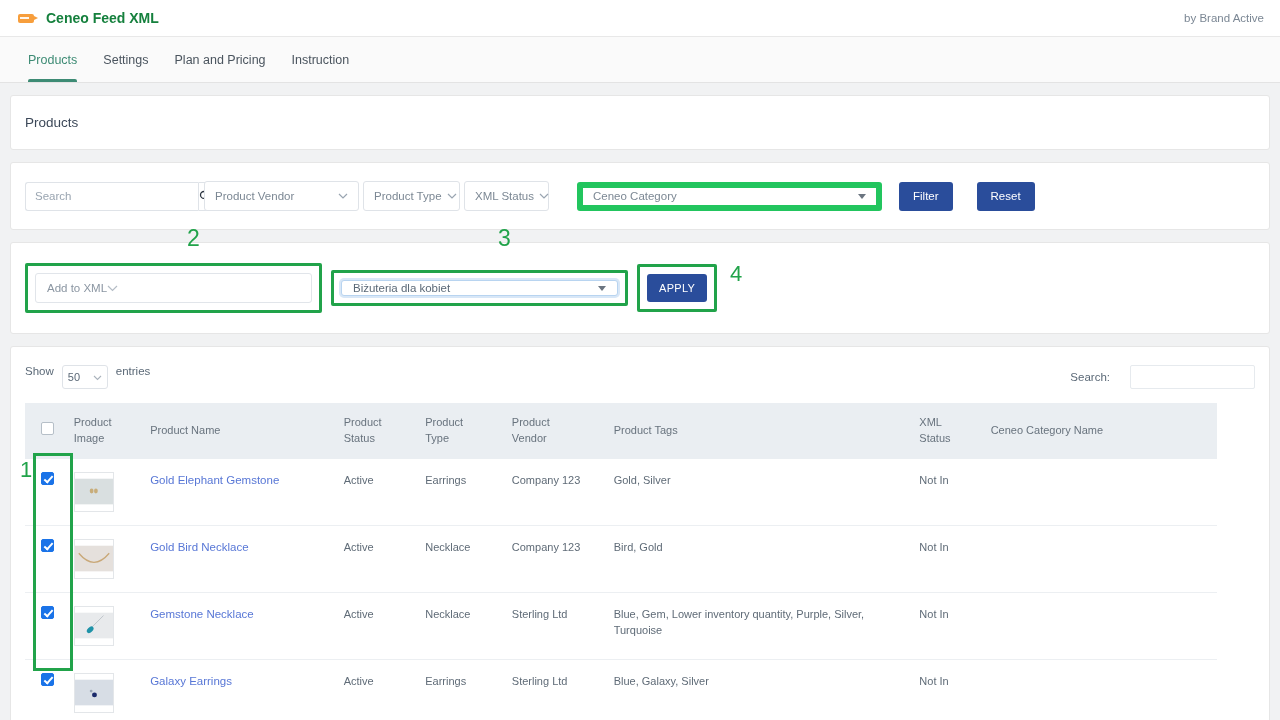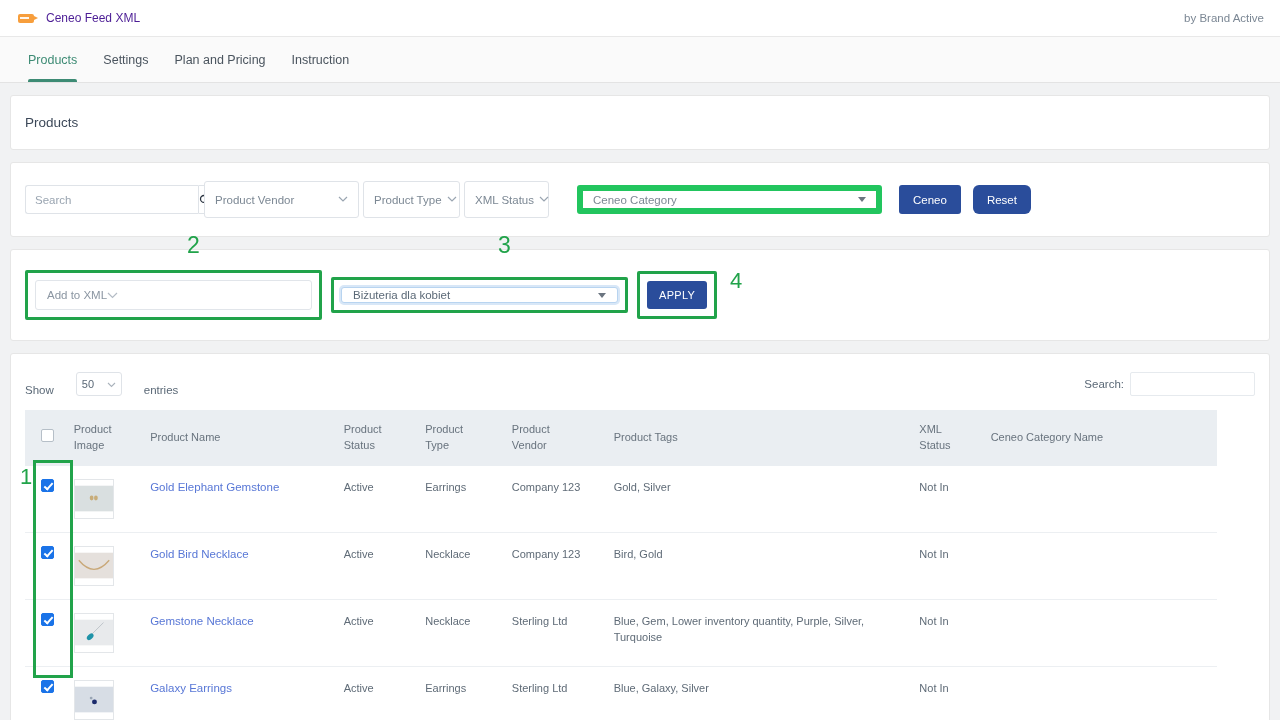--- a/index.html
+++ b/index.html
@@ -38,21 +38,21 @@
     border-top: 2.5px solid transparent;
     border-bottom: 2.5px solid transparent;
     border-left: 4px solid #f79e3c;
   }
   .app-icon .plug::before {
     content: "";
     position: absolute; left: 2px; top: 3px;
     width: 9px; height: 2px;
     background: #fff6ec;
   }
-  .app-title { font-size: 12px; color: #4c1d95; font-weight: 400; }
+  .app-title { font-size: 14px; color: #15803d; font-weight: 700; }
   .appbar-right {
     margin-left: auto;
     font-size: 11.5px;
     color: #7b8794;
   }
 
   
   .tabbar {
     height: 46px;
     background: #fafafa;
@@ -122,21 +122,21 @@
     width: 31px;
     border: 1px solid #dfe3e8;
     border-radius: 0 3px 3px 0;
     background: #fff;
     display: flex; align-items: center; justify-content: center;
     cursor: pointer;
   }
   .search-btn svg { width: 12px; height: 12px; }
 
   .sel {
-    height: 37px;
+    height: 30px;
     border: 1px solid #dfe3e8;
     border-radius: 3px;
     background: #fff;
     display: flex;
     align-items: center;
     padding: 0 10px;
     font-size: 11.5px;
     color: #7c8894;
     cursor: pointer;
     position: relative;
@@ -189,21 +189,21 @@
     background: #2a4d9b;
     color: #fff;
     border: none;
     border-radius: 3px;
     font-size: 11.5px;
     padding: 0 14px;
     cursor: pointer;
     font-family: "Liberation Sans", sans-serif;
   }
   .filter-btn { margin-left: 13px; }
-  .reset-btn  { margin-left: 8px; border-radius: 6px; }
+  .reset-btn  { margin-left: 20px; }
 
   
   .bulk-card { position: relative; padding: 20px 14px; }
   .bulk-row { display: flex; align-items: center; }
 
   .hl {
     border: 3px solid #21a34a;
     border-radius: 2px;
     padding: 7px;
     display: inline-flex;
@@ -259,34 +259,34 @@
   .ann-3 { left: 487px; top: -18px; }
   .ann-4 { left: 719px; top: 18px; font-size: 22px; }
   .ann-1 { left: 9px;  top: 110px; font-size: 22px; }
 
   
   .table-card { padding: 14px 14px 0 14px; position: relative; overflow: hidden; height: 392px; }
   .table-top {
     display: flex; align-items: center;
     padding: 4px 0 14px 0;
   }
-  .show-entries { display: flex; align-items: flex-end; gap: 22px; font-size: 11.5px; color: #5b6977; }
+  .show-entries { display: flex; align-items: flex-start; gap: 8px; font-size: 11.5px; color: #5b6977; }
   .entries-sel {
     width: 46px; height: 24px;
     border: 1px solid #dfe3e8;
     border-radius: 3px;
     background: #fff;
     display: flex; align-items: center;
     padding: 0 5px;
     font-size: 11px;
     color: #5b6977;
     cursor: pointer;
   }
   .entries-sel .chev { margin-left: auto; }
-  .table-search { margin-left: auto; display: flex; align-items: center; gap: 6px; }
+  .table-search { margin-left: auto; display: flex; align-items: center; gap: 20px; }
   .table-search label { font-size: 11.5px; color: #5b6977; }
   .table-search input {
     width: 125px; height: 24px;
     border: 1px solid #e6eaee;
     border-radius: 2px;
     outline: none;
     font-family: "Liberation Sans", sans-serif;
     font-size: 11px;
     padding: 0 6px;
   }
@@ -439,21 +439,21 @@
             </svg>
         </span>
       </div>
 
 
       <div class="ceneo-sel">
         <span>Ceneo Category</span>
         <span class="caret-solid"></span>
       </div>
 
-      <button class="btn-blue filter-btn">Ceneo</button>
+      <button class="btn-blue filter-btn">Filter</button>
       <button class="btn-blue reset-btn">Reset</button>
     </div>
   </div>
 
   <div class="card bulk-card">
     <span class="ann ann-2">2</span>
     <span class="ann ann-3">3</span>
     <span class="ann ann-4">4</span>
 
     <div class="bulk-row">

